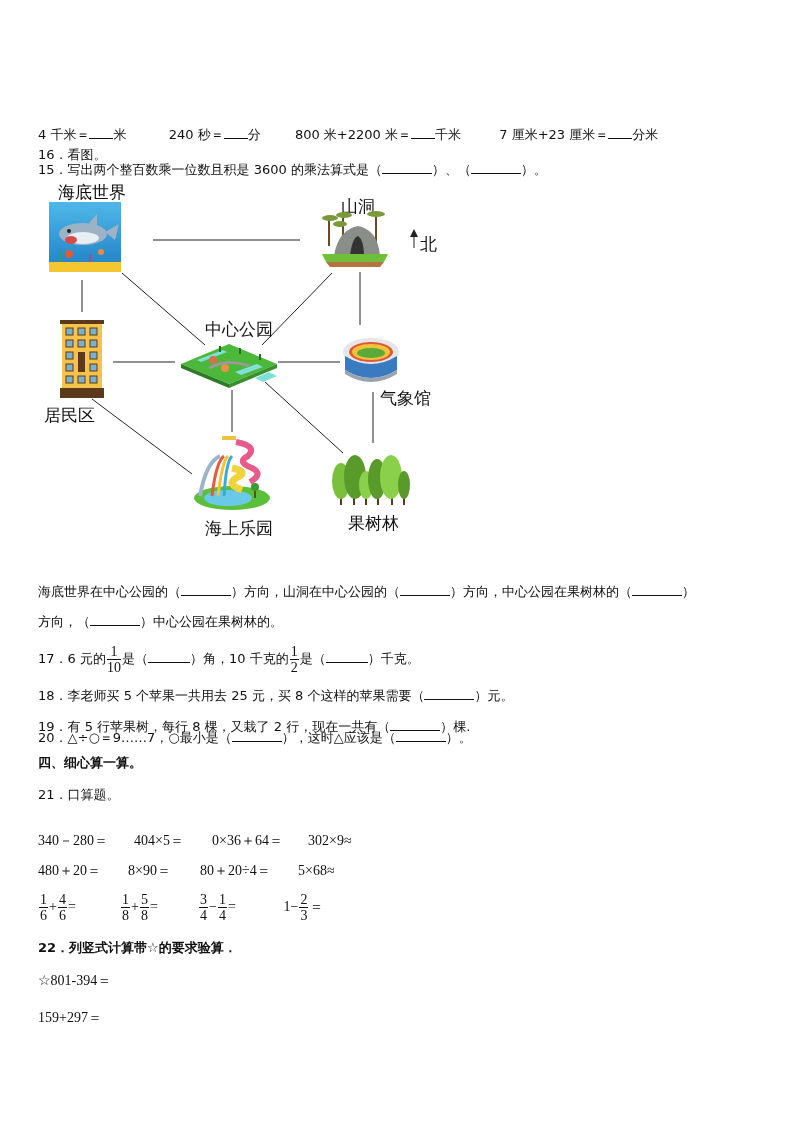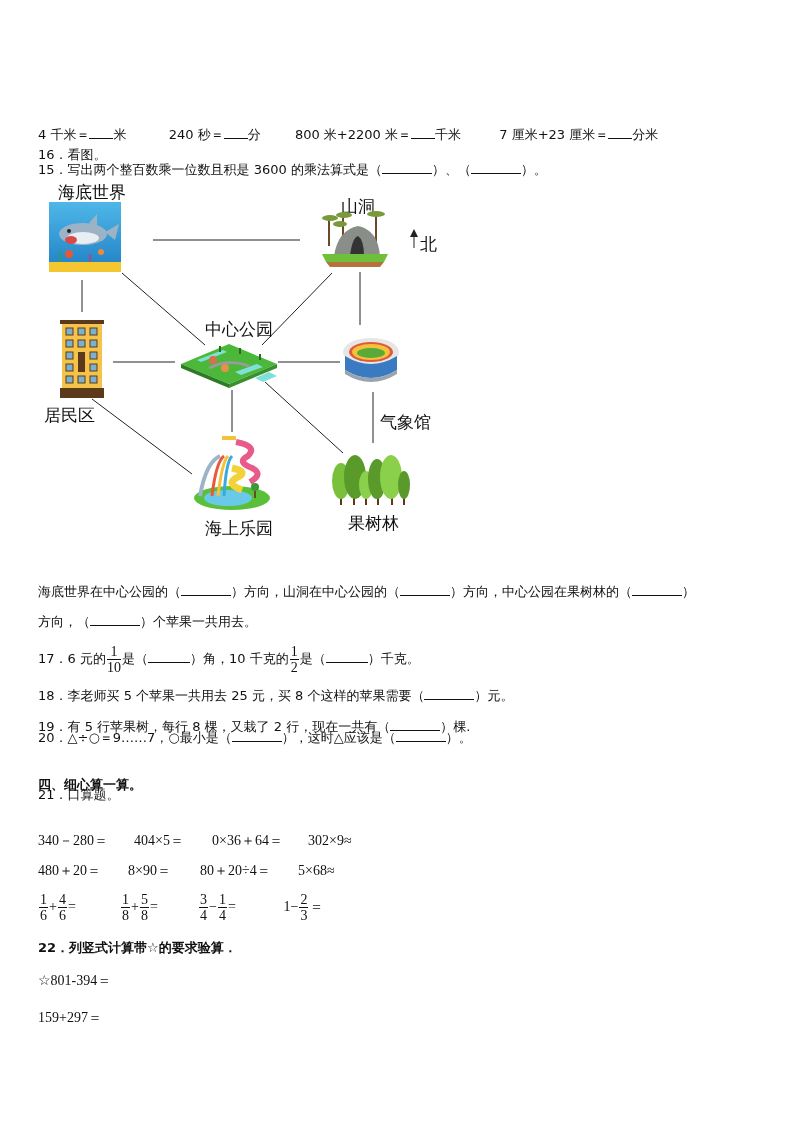--- a/index.html
+++ b/index.html
@@ -155,21 +155,21 @@
   <div class="node" style="left:341px; top:336px; width:60px; height:48px;">
     <svg width="60" height="48">
       <ellipse cx="30" cy="16" rx="28" ry="14" fill="#e6e6e6"></ellipse>
       <ellipse cx="30" cy="16" rx="22" ry="10" fill="#e05a3a"></ellipse>
       <ellipse cx="30" cy="16" rx="19" ry="8" fill="#f2c23a"></ellipse>
       <ellipse cx="30" cy="17" rx="14" ry="5" fill="#5aaa3a"></ellipse>
       <path d="M4 20 L4 34 Q30 50 56 34 L56 20 Q30 36 4 20 Z" fill="#3a7ac0"></path>
       <path d="M4 34 Q30 50 56 34 L56 38 Q30 54 4 38 Z" fill="#9aa4ae"></path>
     </svg>
   </div>
-  <div class="lbl" style="left:380px; top:387px;margin-top:24px;">气象馆</div>
+  <div class="lbl" style="left:380px; top:387px;">气象馆</div>
 
   <div class="node" style="left:192px; top:432px; width:82px; height:82px;">
     <svg width="82" height="82">
       <ellipse cx="40" cy="66" rx="38" ry="12" fill="#5ac03a"></ellipse>
       <ellipse cx="36" cy="66" rx="24" ry="8" fill="#6ac8e8"></ellipse>
       <rect x="30" y="4" width="14" height="4" fill="#f2c23a"></rect>
       <path d="M8 64 Q14 30 28 24" stroke="#9ab4c8" stroke-width="4" fill="none"></path>
       <path d="M20 64 Q24 30 32 24" stroke="#e85a3a" stroke-width="3" fill="none"></path>
       <path d="M26 64 Q30 30 36 24" stroke="#f2c23a" stroke-width="3" fill="none"></path>
       <path d="M32 64 Q34 30 40 24" stroke="#3aaad8" stroke-width="3" fill="none"></path>
@@ -199,40 +199,40 @@
       <ellipse cx="73" cy="32" rx="6" ry="14" fill="#5a9a2a"></ellipse>
     </svg>
   </div>
   <div class="lbl" style="left:348px; top:512px;">果树林</div>
 </div>
 
 <div class="line" style="top:583px;">
   <span>海底世界在中心公园的（</span><span class="blank b8"></span><span>）方向，山洞在中心公园的（</span><span class="blank b8"></span><span>）方向，中心公园在果树林的（</span><span class="blank b8"></span><span>）</span>
 </div>
 <div class="line" style="top:613px;">
-  <span>方向，（</span><span class="blank b8"></span><span>）个苹果一共用去。</span>
+  <span>方向，（</span><span class="blank b8"></span><span>）中心公园在果树林的。</span>
 </div>
 
 <div class="line" style="top:642px; line-height:34px;">
   <span>17．</span><span>6 元的</span><span class="frac"><span class="n">1</span><span class="d">10</span></span><span>是（</span><span class="blank b6"></span><span>）角，10 千克的</span><span class="frac"><span class="n">1</span><span class="d">2</span></span><span>是（</span><span class="blank b6"></span><span>）千克。</span>
 </div>
 
 <div class="line" style="top:687px;">
   <span>18．</span><span>李老师买 5 个苹果一共用去 25 元，买 8 个这样的苹果需要（</span><span class="blank b8"></span><span>）元。</span>
 </div>
 
 <div class="line" style="top:718px;">
   <span>19．</span><span>有 5 行苹果树，每行 8 棵，又栽了 2 行，现在一共有（</span><span class="blank b8"></span><span>）棵.</span>
 </div>
 
 <div class="line" style="top:729px;">
   <span>20．</span><span>△÷○＝9……7，○最小是（</span><span class="blank b8"></span><span>），这时△应该是（</span><span class="blank b8"></span><span>）。</span>
 </div>
 
-<div class="line bold" style="top:776px;">四、细心算一算。</div>
+<div class="line bold" style="top:754px;">四、细心算一算。</div>
 
 <div class="line" style="top:786px;">
   <span>21．</span><span>口算题。</span>
 </div>
 
 <div class="line math" style="top:832px;">
   <span style="display:inline-block;width:96px">340－280＝</span><span style="display:inline-block;width:78px">404×5＝</span><span style="display:inline-block;width:96px">0×36＋64＝</span><span>302×9≈</span>
 </div>
 
 <div class="line math" style="top:862px;">

